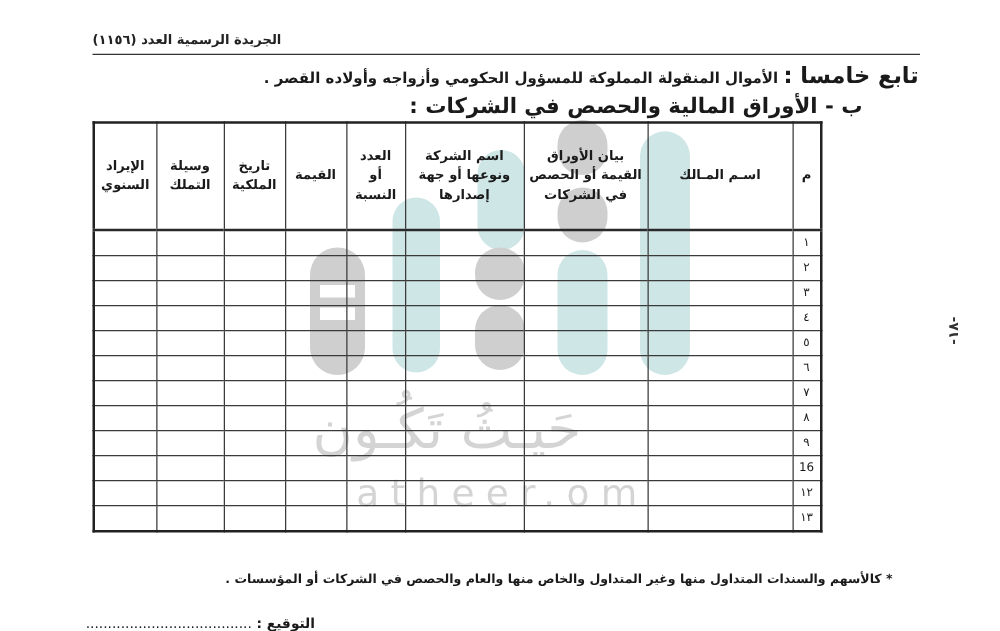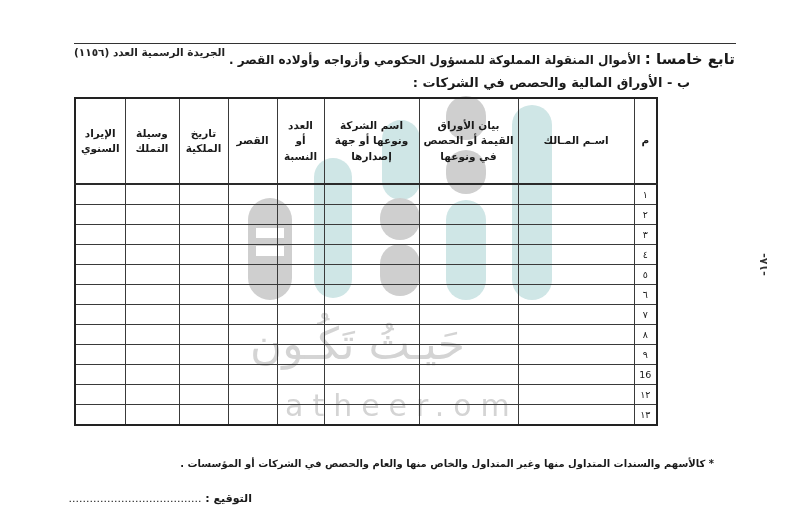--- a/index.html
+++ b/index.html
@@ -12,44 +12,43 @@
       overflow: hidden;
       font-family: "DejaVu Sans", sans-serif;
       color: #1a1a1a;
     }
     .abs { position: absolute; }
 
     
     .run-header {
       left: 74px; top: 24px; width: 662px; height: 20px;
       direction: rtl;
-      margin-top: 20px;
     }
     .run-header-text {
       position: absolute; left: 0; top: 2px;
       font-size: 10.5px; font-weight: bold; color: #222;
       white-space: nowrap;
     }
     .run-rule {
       left: 74px; top: 43px; width: 662px; height: 0;
       border-top: 1.5px solid #333;
     }
 
     .title {
       right: 65px; top: 50px;
       direction: rtl;
       font-size: 12px; font-weight: bold; color: #1a1a1a;
       white-space: nowrap;
     }
-    .title .lead { font-size: 15px; margin-top: 32px; }
+    .title .lead { font-size: 18px; margin-top: 32px; }
 
     .subtitle {
       right: 110px; top: 75px;
       direction: rtl;
-      font-size: 13px; font-weight: bold; color: #1a1a1a;
+      font-size: 17px; font-weight: bold; color: #1a1a1a;
       white-space: nowrap;
     }
 
     
     .wm { position: absolute; pointer-events: none; }
     .wm-gray { background: #cfcfcf; }
     .wm-teal { background: #cfe6e6; }
     .wm-text {
       color: #d4d4d4;
       white-space: nowrap;
@@ -117,21 +116,21 @@
 <div class="wm" style="left:256px;top:246px;width:28px;height:10px;background:#fff;"></div>
 <div class="wm wm-teal" style="left:314px;top:158px;width:38px;height:140px;border-radius:19px;"></div>
 <div class="wm wm-teal" style="left:382px;top:120px;width:38px;height:80px;border-radius:19px;"></div>
 <div class="wm wm-gray" style="left:380px;top:198px;width:40px;height:42px;border-radius:20px;"></div>
 <div class="wm wm-gray" style="left:380px;top:244px;width:40px;height:52px;border-radius:20px;"></div>
 <div class="wm wm-gray" style="left:446px;top:96px;width:40px;height:44px;border-radius:20px;"></div>
 <div class="wm wm-gray" style="left:446px;top:150px;width:40px;height:44px;border-radius:20px;"></div>
 <div class="wm wm-teal" style="left:446px;top:200px;width:40px;height:100px;border-radius:20px;"></div>
 <div class="wm wm-teal" style="left:512px;top:105px;width:40px;height:195px;border-radius:20px;"></div>
 <div class="wm wm-text" style="left:250px;top:318px;font-size:44px;direction:rtl;letter-spacing:6px;">حَيـثُ تَكُـون</div>
-<div class="wm wm-text" style="left:285px;top:388px;font-size:30px;letter-spacing:9px;">atheer.om</div>
+<div class="wm wm-text" style="left:285px;top:378px;font-size:30px;letter-spacing:9px;">atheer.om</div>
 
 <div class="abs run-header">
   <span class="run-header-text">الجريدة الرسمية العدد (١١٥٦)</span>
 </div>
 <div class="abs run-rule"></div>
 
 <div class="abs title">
   <span class="lead">تابع خامسا :</span><span> الأموال المنقولة المملوكة للمسؤول الحكومي وأزواجه وأولاده القصر .</span>
 </div>
 
@@ -153,34 +152,34 @@
     <tr>
       <th>
           <div>م</div>
         </th>
       <th>
           <div>اسـم المـالك</div>
         </th>
       <th>
         <div>بيان الأوراق</div>
         <div>القيمة أو الحصص</div>
-        <div>في ونوعها</div>
+        <div>في الشركات</div>
       </th>
       <th>
         <div>اسم الشركة</div>
         <div>ونوعها أو جهة</div>
         <div>إصدارها</div>
       </th>
       <th>
         <div>العدد</div>
         <div>أو</div>
         <div>النسبة</div>
       </th>
       <th>
-          <div>القصر</div>
+          <div>القيمة</div>
         </th>
       <th>
         <div>تاريخ</div>
         <div>الملكية</div>
       </th>
       <th>
         <div>وسيلة</div>
         <div>التملك</div>
       </th>
       <th>

